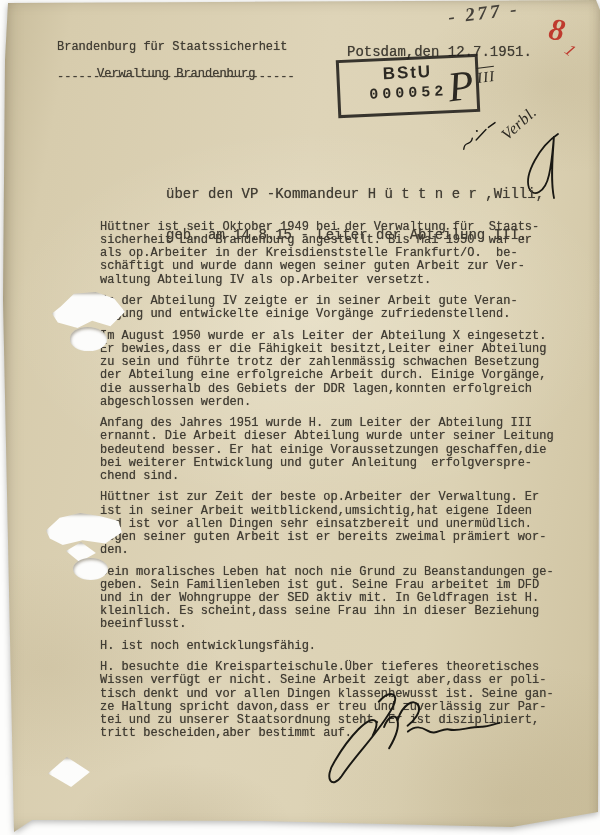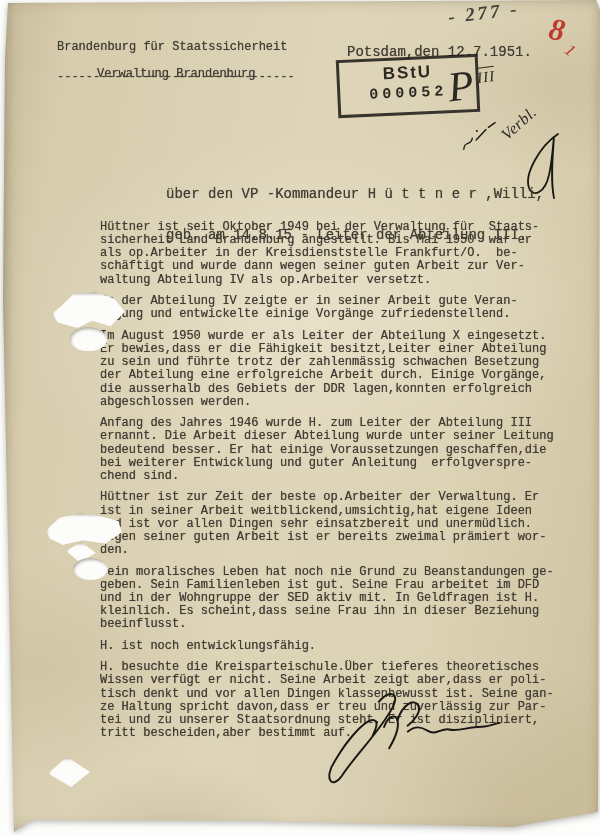--- a/index.html
+++ b/index.html
@@ -109,21 +109,21 @@
 schäftigt und wurde dann wegen seiner guten Arbeit zur Ver-
 waltung Abteilung IV als op.Arbeiter versetzt.</p>
         <p>In der Abteilung IV zeigte er in seiner Arbeit gute Veran-
 lagung und entwickelte einige Vorgänge zufriedenstellend.</p>
         <p>Im August 1950 wurde er als Leiter der Abteilung X eingesetzt.
 Er bewies,dass er die Fähigkeit besitzt,Leiter einer Abteilung
 zu sein und führte trotz der zahlenmässig schwachen Besetzung
 der Abteilung eine erfolgreiche Arbeit durch. Einige Vorgänge,
 die ausserhalb des Gebiets der DDR lagen,konnten erfolgreich
 abgeschlossen werden.</p>
-        <p>Anfang des Jahres 1946 wurde H. zum Leiter der Abteilung III
+        <p>Anfang des Jahres 1951 wurde H. zum Leiter der Abteilung III
 ernannt. Die Arbeit dieser Abteilung wurde unter seiner Leitung
 bedeutend besser. Er hat einige Voraussetzungen geschaffen,die
 bei weiterer Entwicklung und guter Anleitung  erfolgverspre-
 chend sind.</p>
         <p>Hüttner ist zur Zeit der beste op.Arbeiter der Verwaltung. Er
 ist in seiner Arbeit weitblickend,umsichtig,hat eigene Ideen
 und ist vor allen Dingen sehr einsatzbereit und unermüdlich.
 Wegen seiner guten Arbeit ist er bereits zweimal prämiert wor-
 den.</p>
         <p>Sein moralisches Leben hat noch nie Grund zu Beanstandungen ge-

